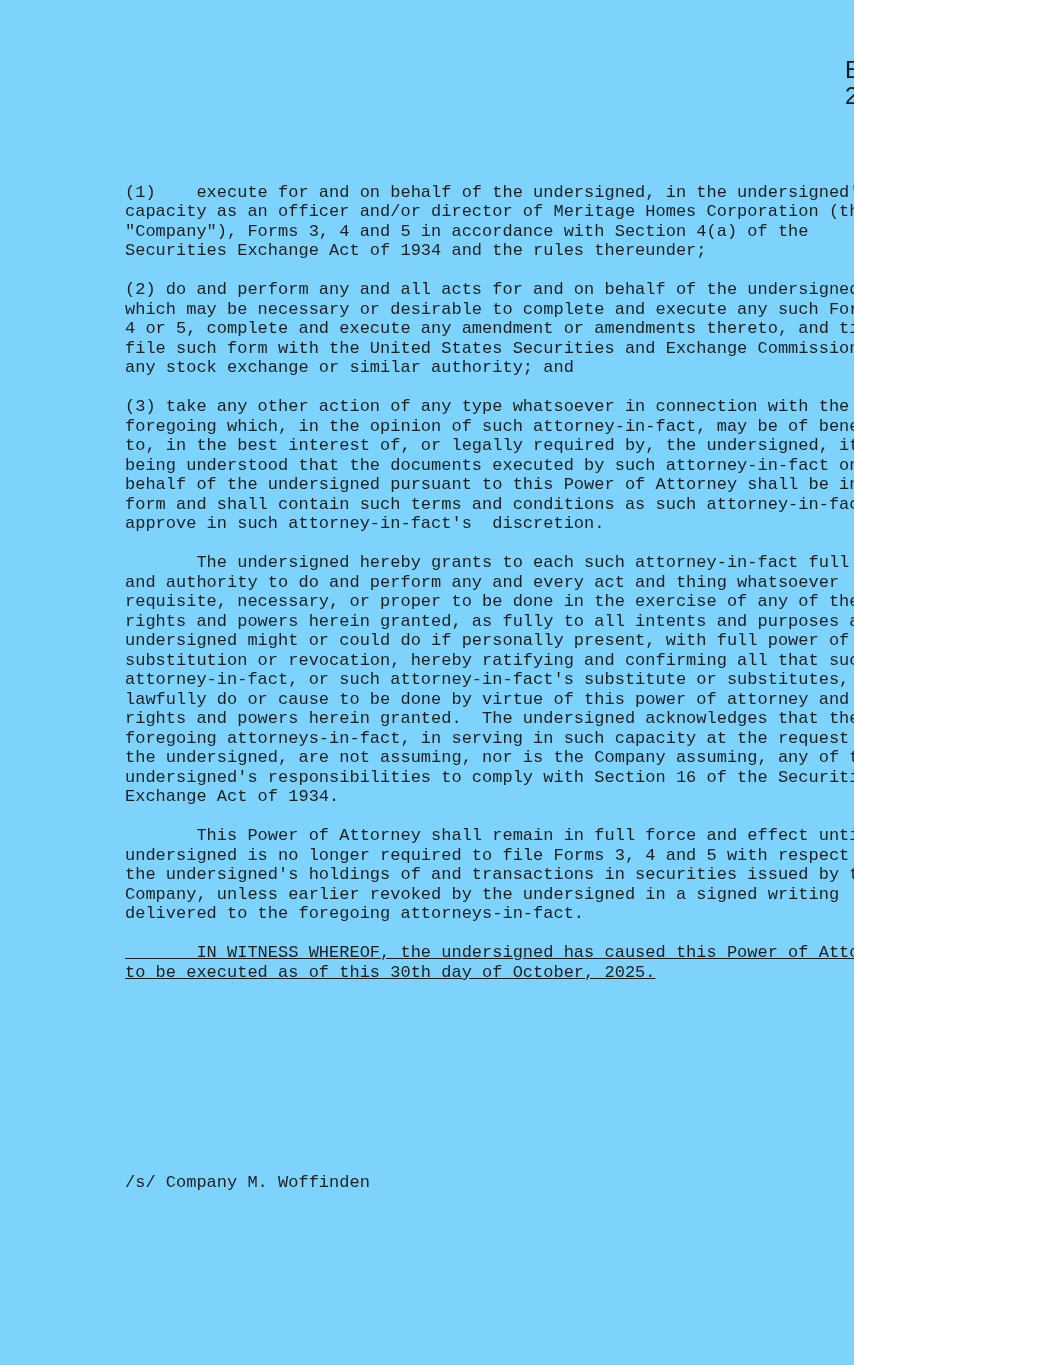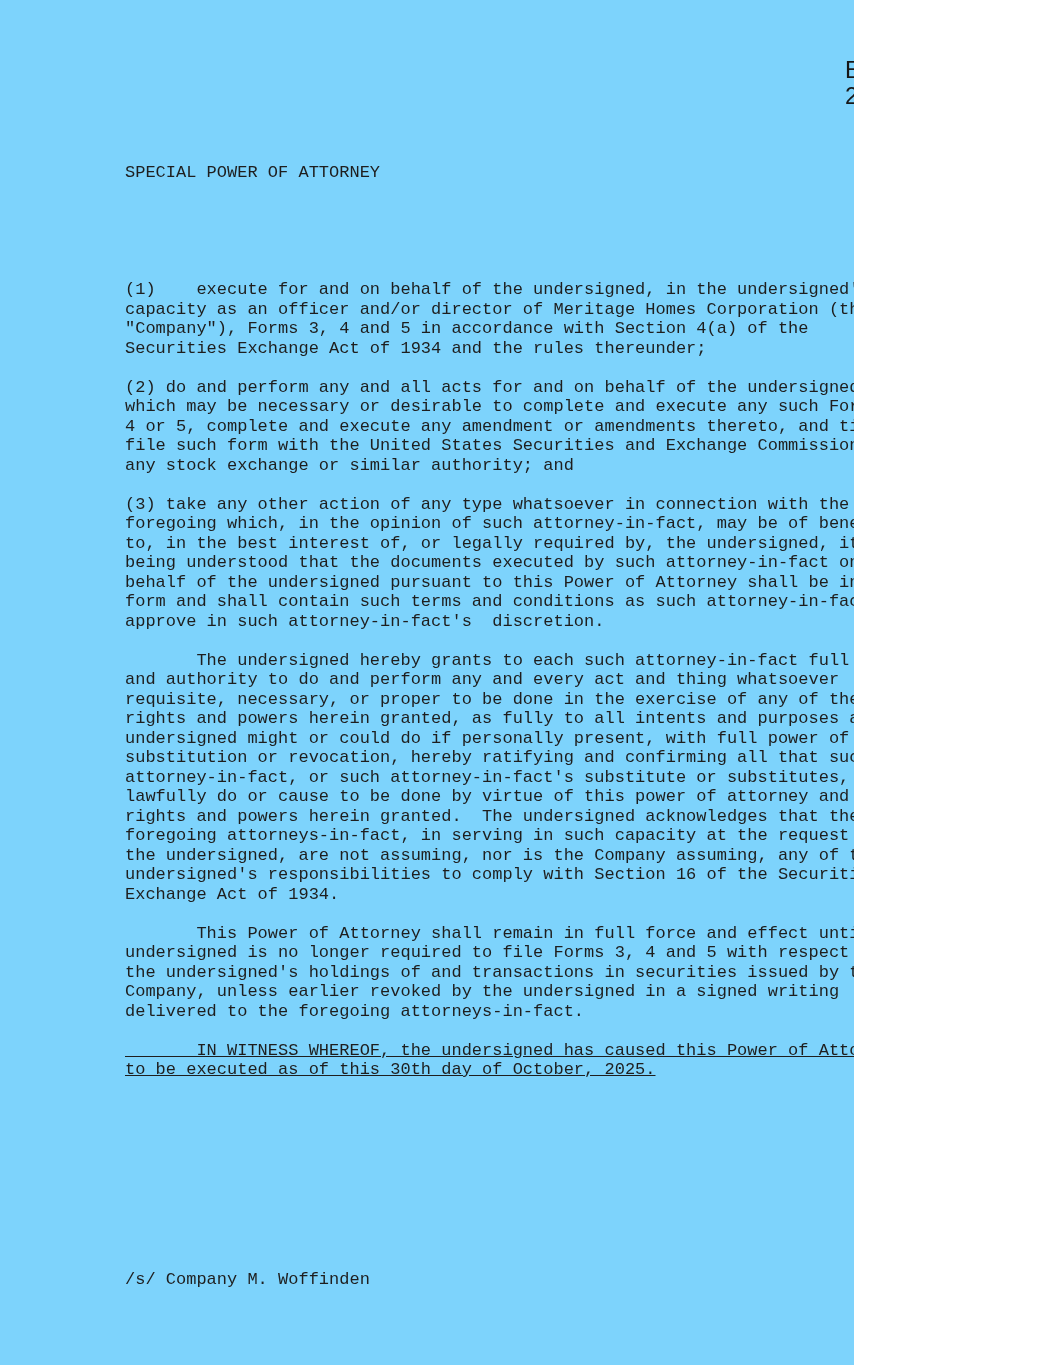--- a/index.html
+++ b/index.html
@@ -47,21 +47,20 @@
     white-space: pre;
   }
 </style>
 </head>
 <body>
 
 <div class="page">
   <div class="exhibit-label">Exhibit 24</div>
 
   <div class="doc-body">
-    <div class="doc-title">SPECIAL POWER OF ATTORNEY</div>
 
     <div class="paras" id="paras"><div class="para">(1)    execute for and on behalf of the undersigned, in the undersigned's
 capacity as an officer and/or director of Meritage Homes Corporation (the
 "Company"), Forms 3, 4 and 5 in accordance with Section 4(a) of the
 Securities Exchange Act of 1934 and the rules thereunder;</div><div class="para">(2) do and perform any and all acts for and on behalf of the undersigned
 which may be necessary or desirable to complete and execute any such Form 3,
 4 or 5, complete and execute any amendment or amendments thereto, and timely
 file such form with the United States Securities and Exchange Commission and
 any stock exchange or similar authority; and</div><div class="para">(3) take any other action of any type whatsoever in connection with the
 foregoing which, in the opinion of such attorney-in-fact, may be of benefit

